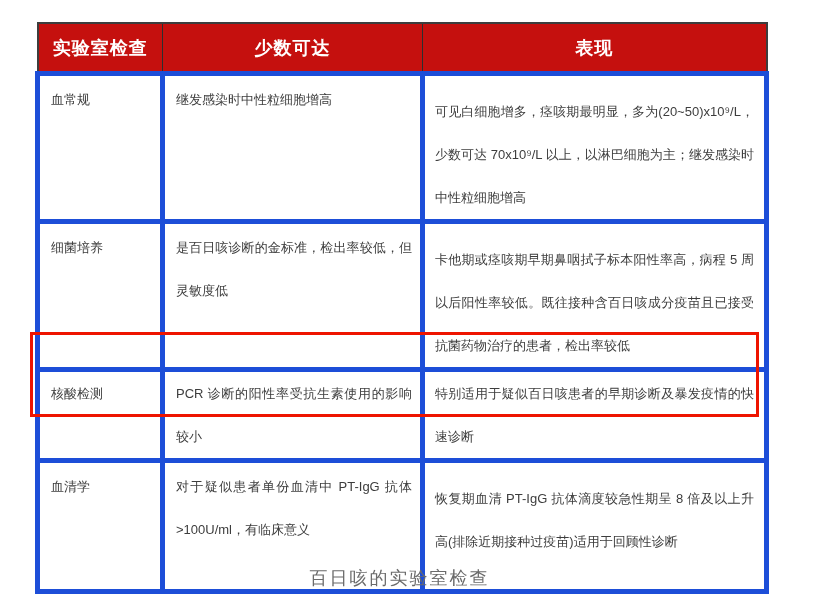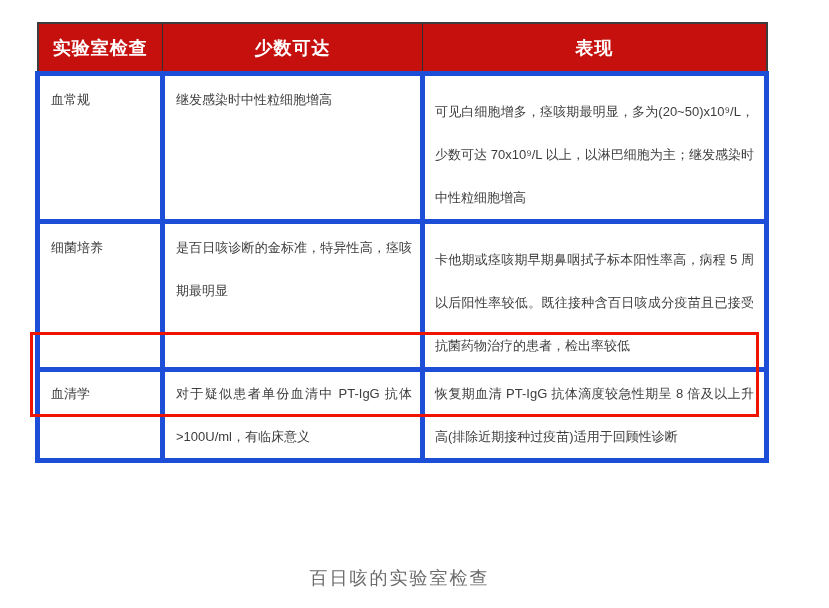--- a/index.html
+++ b/index.html
@@ -104,22 +104,27 @@
       </tr>
     </thead>
     <tbody>
       <tr>
         <td class="cell-test">血常规</td>
         <td class="cell-significance">继发感染时中性粒细胞增高</td>
         <td class="cell-manifestation">可见白细胞增多，痉咳期最明显，多为(20~50)x10⁹/L，少数可达 70x10⁹/L 以上，以淋巴细胞为主；继发感染时中性粒细胞增高</td>
       </tr>
       <tr>
         <td class="cell-test">细菌培养</td>
-        <td class="cell-significance">是百日咳诊断的金标准，特异性高，痉咳期最明显</td>
+        <td class="cell-significance">是百日咳诊断的金标准，检出率较低，但灵敏度低</td>
         <td class="cell-manifestation">卡他期或痉咳期早期鼻咽拭子标本阳性率高，病程 5 周以后阳性率较低。既往接种含百日咳成分疫苗且已接受抗菌药物治疗的患者，检出率较低</td>
+      </tr>
+      <tr>
+        <td class="cell-test">核酸检测</td>
+        <td class="cell-significance">PCR 诊断的阳性率受抗生素使用的影响较小</td>
+        <td class="cell-manifestation">特别适用于疑似百日咳患者的早期诊断及暴发疫情的快速诊断</td>
       </tr>
       <tr>
         <td class="cell-test">血清学</td>
         <td class="cell-significance">对于疑似患者单份血清中 PT-IgG 抗体&gt;100U/ml，有临床意义</td>
         <td class="cell-manifestation">恢复期血清 PT-IgG 抗体滴度较急性期呈 8 倍及以上升高(排除近期接种过疫苗)适用于回顾性诊断</td>
       </tr>
     </tbody>
   </table>
   <div class="highlight-box"></div>
 </div>

